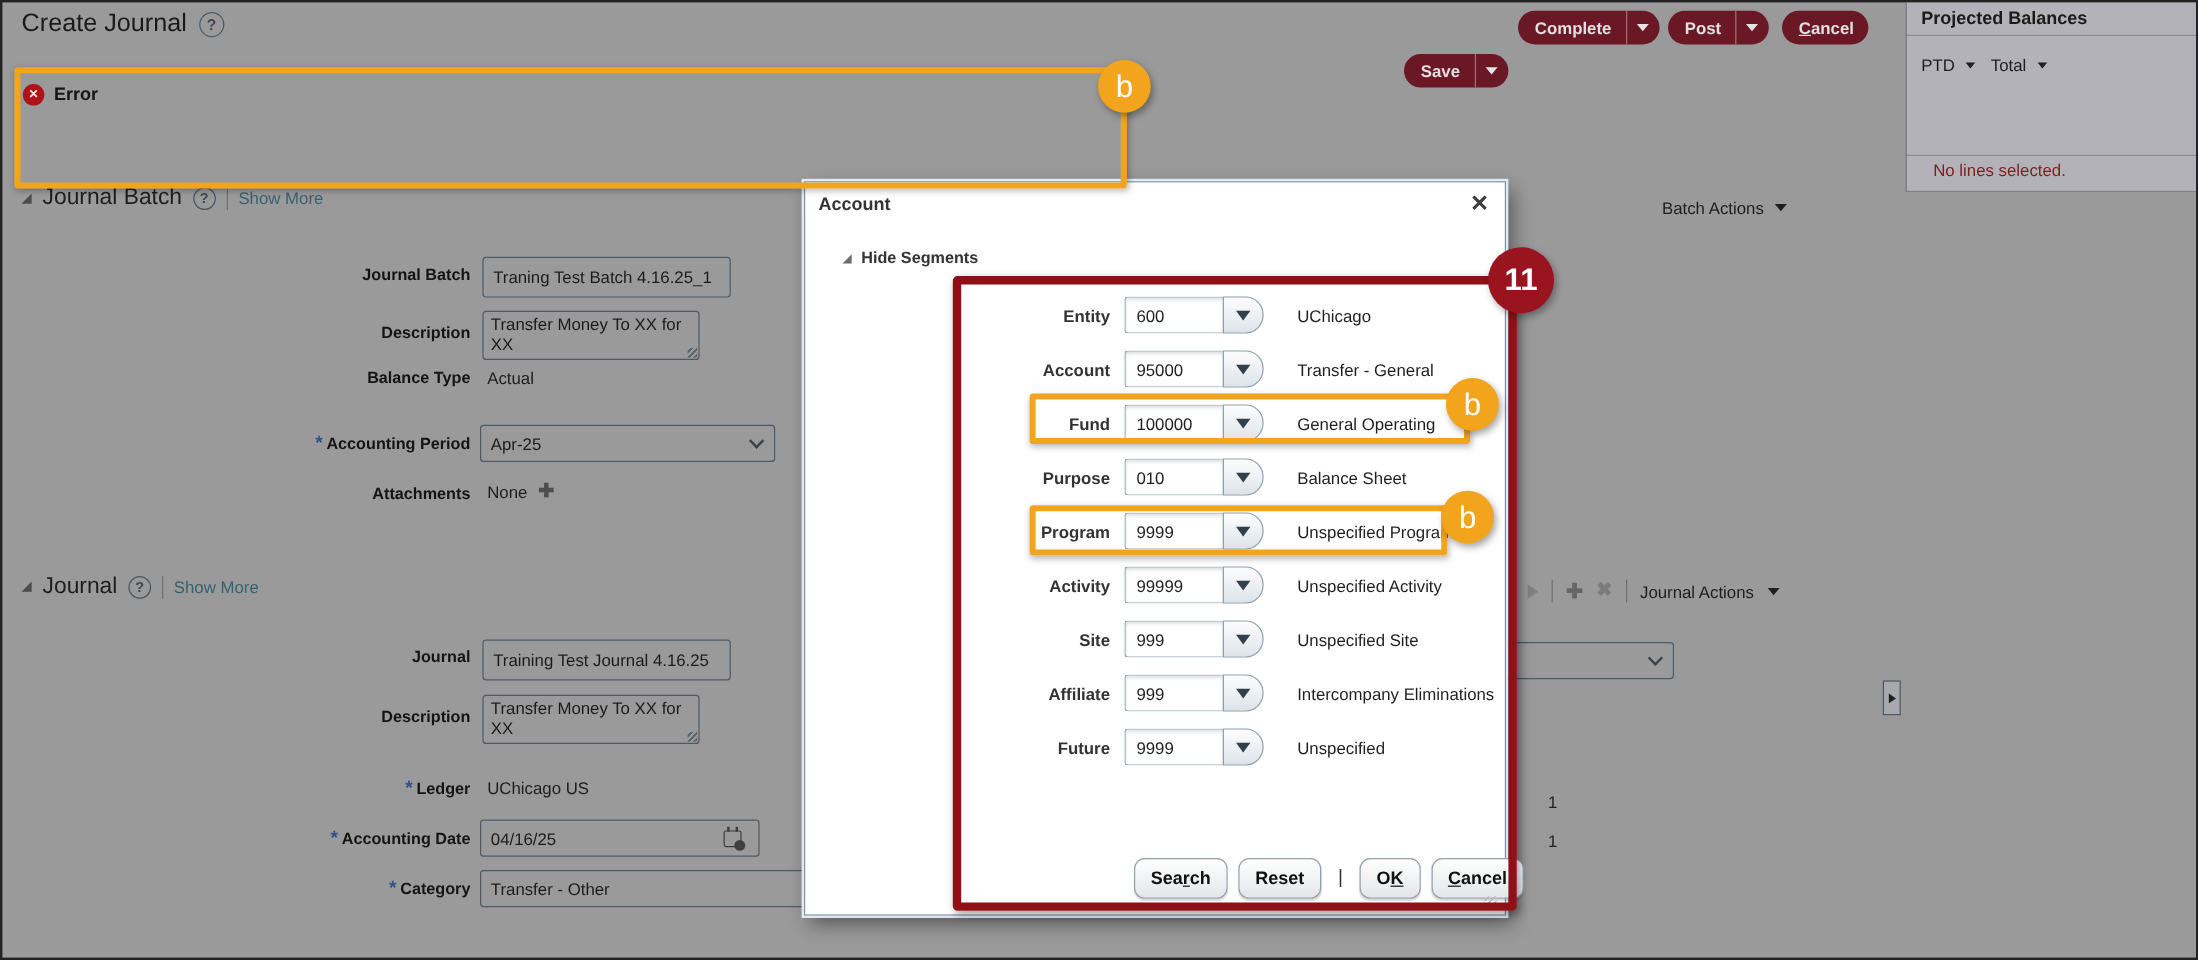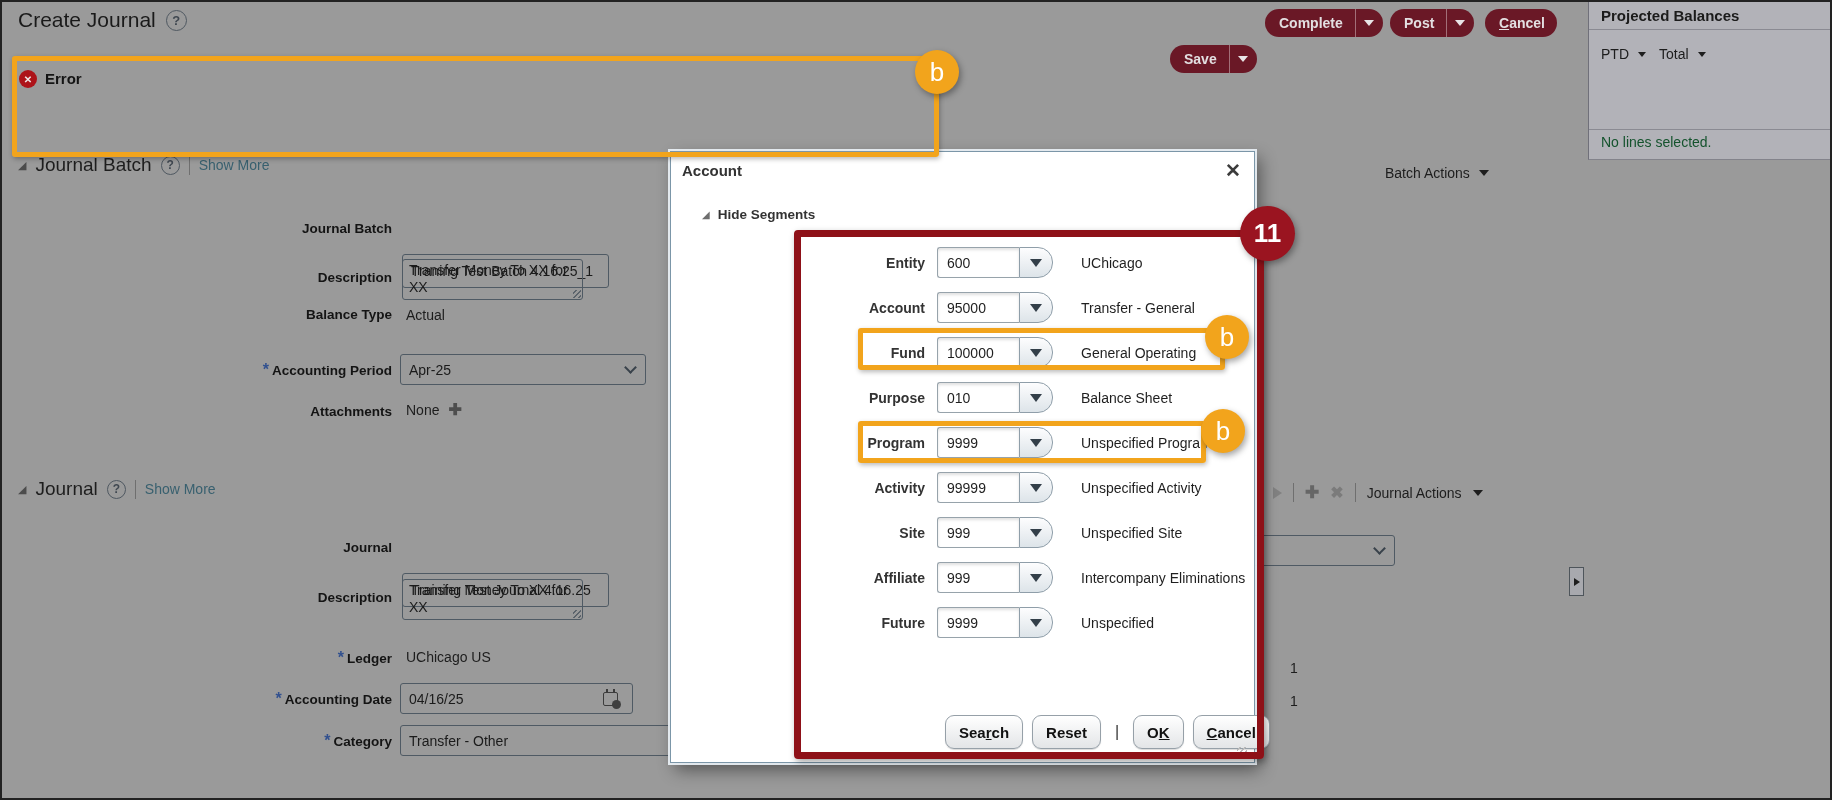--- a/index.html
+++ b/index.html
@@ -41,21 +41,21 @@
   .section-title { font-size:19px; color:#1e1e1e; }
   .vdiv { width:1px; height:19px; background:#6f6f6f; }
   .link { font-size:14px; color:#38606f; cursor:pointer; }
 
   .dim-label { font-size:13.5px; font-weight:bold; color:#141414; white-space:nowrap; }
   .req-star { color:#31508f; font-weight:bold; margin-right:3px; }
   .dim-value { font-size:14px; color:#1d1d1d; }
   .dim-input {
     border:1.5px solid #4f5a64; border-radius:3px; background:transparent;
     font-size:14px; color:#1b1b1b; padding:16px 8px; font-family:"Liberation Sans",sans-serif;
-    width:100%; height:100%; outline:none;margin-top:40px;
+    width:100%; height:100%; outline:none;
   }
   .dim-textarea {
     border:1.5px solid #4f5a64; border-radius:3px; background:transparent; resize:none;
     font-size:14px; color:#1b1b1b; padding:2px 6px; line-height:17px;
     font-family:"Liberation Sans",sans-serif; width:100%; height:100%; outline:none; overflow:hidden;
   }
   .grip { position:absolute; right:2px; bottom:2px; width:8px; height:8px;
     background:repeating-linear-gradient(135deg, transparent 0 2px, #5c646c 2px 3.5px); }
   .chevron { width:9px; height:9px; border-right:2px solid #39424b; border-bottom:2px solid #39424b;
     transform:rotate(45deg); display:inline-block; }
@@ -68,21 +68,21 @@
 
   .date-icon { position:relative; width:15px; height:14px; border:1.5px solid #3c3c3c; border-radius:2px; }
   .date-icon:before { content:""; position:absolute; top:-4px; left:2px; width:2px; height:4px; background:#3c3c3c; box-shadow:7px 0 0 #3c3c3c; }
   .date-icon:after { content:""; position:absolute; right:-4px; bottom:-4px; width:9px; height:9px; border-radius:50%; background:#3f3f3f; }
 
   
   .pb-panel { left:1586px; top:0; width:246px; height:158px; background:#b2b2b8;
     border-left:1px solid #70707a; border-bottom:1px solid #83838b; }
   .pb-title { font-size:15px; font-weight:bold; color:#1b1b1b; padding:5px 12px 5px; border-bottom:1px solid #8a8a92; }
   .pb-row { display:flex; align-items:center; gap:9px; padding:16px 12px 0; font-size:14px; color:#1d1d1d; }
-  .pb-empty { font-size:14px; color:#14532d; }
+  .pb-empty { font-size:14px; color:#7f1d1d;margin-left:10px; }
   .pb-div { position:absolute; left:0; top:127px; width:100%; height:1px; background:#8a8a92; }
 
   
   .modal { left:668px; top:149px; width:585px; height:612px; background:#fff;
     border:1px solid #7b96a8; z-index:10;
     box-shadow:0 0 0 2px rgba(232,238,243,.95), 5px 7px 16px rgba(0,0,0,.45);padding-left:10px; }
   .modal-title { font-size:15px; font-weight:bold; color:#333; }
   .modal-close { font-size:19px; font-weight:bold; color:#3c3c3c; line-height:1; cursor:pointer; }
   .hideseg { display:flex; align-items:center; gap:8px; }
   .hideseg .tri { font-size:10px; color:#6e6e6e; }

